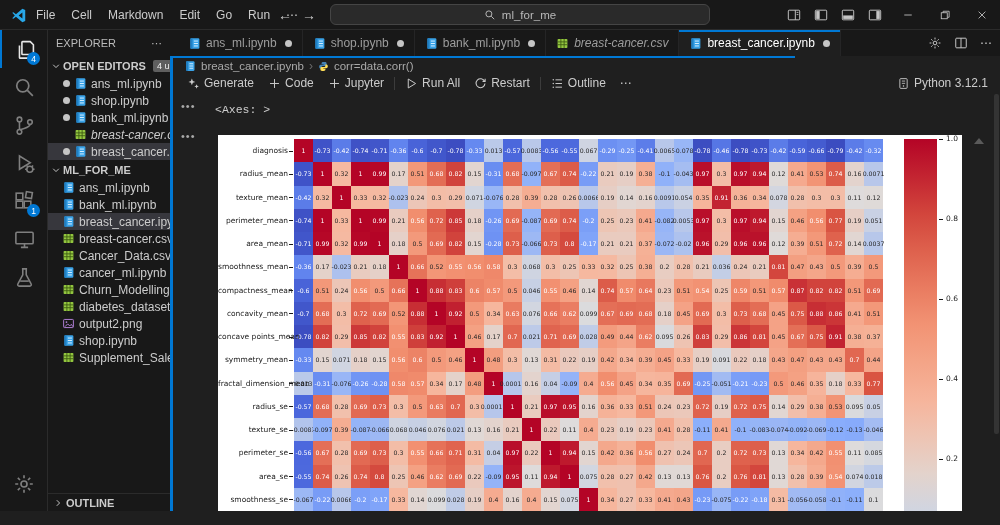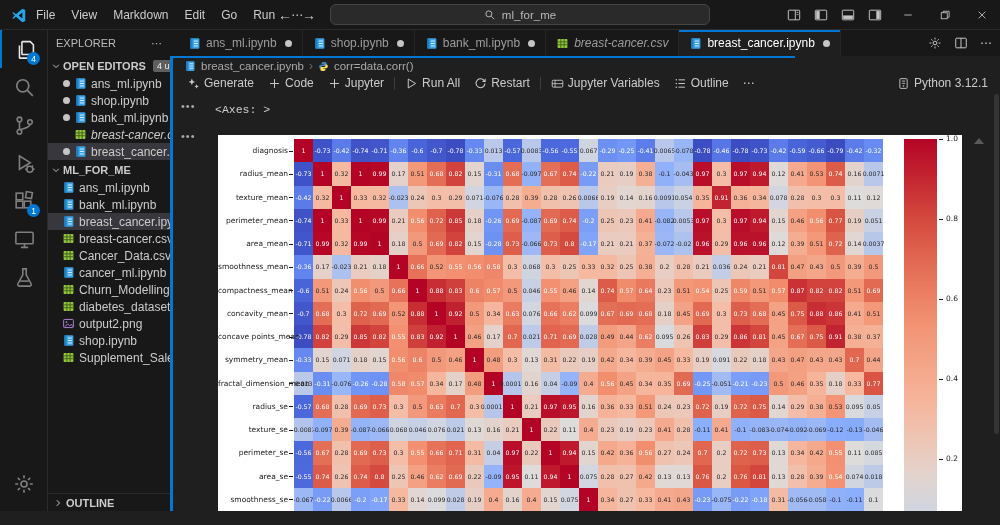--- a/index.html
+++ b/index.html
@@ -116,21 +116,21 @@
 <div class="screen">
 
   <div class="titlebar">
     <span class="vscode-logo icn">
       <svg width="17" height="17" viewBox="0 0 24 24">
           <path fill="#28a7e8" d="M17.5 2.5 21.5 4.4v15.2l-4 1.9-9.1-7.6-3.6 2.8-1.6-.9 3.6-3.8-3.6-3.8 1.6-.9 3.6 2.8 9.1-7.6Zm0 5.1-5.3 4.4 5.3 4.4V7.6Z"></path>
         </svg>
     </span>
     <div class="menus" id="menus">
         <span class="menu-item">File</span>
-        <span class="menu-item">View</span>
+        <span class="menu-item">Cell</span>
         <span class="menu-item">Markdown</span>
         <span class="menu-item">Edit</span>
         <span class="menu-item">Go</span>
         <span class="menu-item">Run</span>
         <span class="menu-item">⋯</span>
       </div>
     <div class="nav-arrows">
       <span class="icn">←</span>
       <span class="icn">→</span>
     </div>
@@ -585,29 +585,20 @@
         <span class="tb-item">
           <span class="icn">
             <svg width="13" height="13" viewBox="0 0 16 16">
               <path d="M13 5.3A5.5 5.5 0 1 0 13.5 8" fill="none" stroke="currentColor" stroke-width="1.3"></path>
               <path d="M13.7 2.2v3.2h-3.2" fill="none" stroke="currentColor" stroke-width="1.3"></path>
             </svg>
           </span>
           <span>Restart</span>
         </span>
         <span class="tb-sep"></span>
-        <span class="tb-item">
-          <span class="icn">
-            <svg width="13" height="13" viewBox="0 0 16 16">
-              <rect x="1.5" y="4" width="13" height="8.5" rx="1.5" fill="none" stroke="currentColor" stroke-width="1.1"></rect>
-              <path d="M5 4v8.5M1.5 8.2h13" stroke="currentColor" stroke-width="1"></path>
-            </svg>
-          </span>
-          <span>Jupyter Variables</span>
-        </span>
         <span class="tb-item">
           <span class="icn">
             <svg width="13" height="13" viewBox="0 0 16 16">
               <path d="M5.5 3.5h8M5.5 8h8M5.5 12.5h8" stroke="currentColor" stroke-width="1.2"></path>
               <circle cx="2.8" cy="3.5" r="0.9" fill="currentColor"></circle>
               <circle cx="2.8" cy="8" r="0.9" fill="currentColor"></circle>
               <circle cx="2.8" cy="12.5" r="0.9" fill="currentColor"></circle>
             </svg>
           </span>
           <span>Outline</span>

